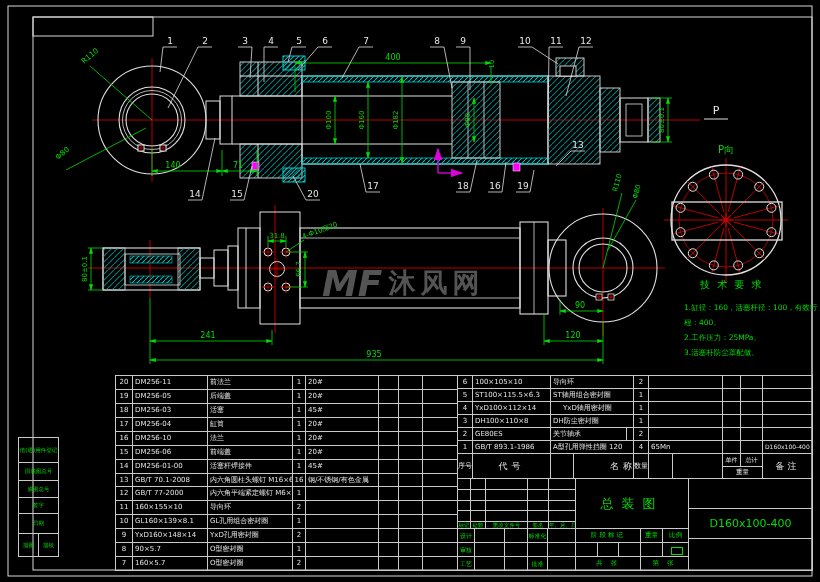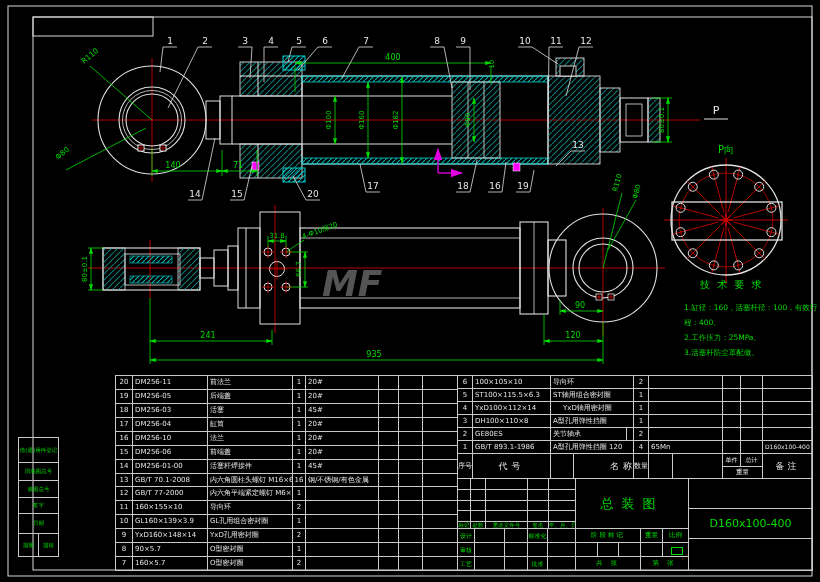--- a/index.html
+++ b/index.html
@@ -367,20 +367,21 @@
         <line x1="596" y1="297" x2="602" y2="297" stroke="#cc0000" stroke-width="0.8"></line>
         <line x1="599" y1="294" x2="599" y2="300" stroke="#cc0000" stroke-width="0.8"></line>
         <line x1="608" y1="297" x2="614" y2="297" stroke="#cc0000" stroke-width="0.8"></line>
         <line x1="611" y1="294" x2="611" y2="300" stroke="#cc0000" stroke-width="0.8"></line>
       </g>
 </svg>
 
 <div class="wm">
   <div class="logo">MF</div>
   <div>
+    <div class="nm">沐风网</div>
   </div>
 </div>
 
 <div id="tables">
       <div class="tcell" style="left: 115px; top: 375px; width: 18px; height: 14.93px; line-height: 12.93px; font-size: 7px; text-align: center;">20</div>
       <div class="tcell" style="left: 132px; top: 375px; width: 76px; height: 14.93px; line-height: 12.93px; font-size: 7px; text-align: left; padding-left: 2px;">DM256-11</div>
       <div class="tcell" style="left: 207px; top: 375px; width: 86px; height: 14.93px; line-height: 12.93px; font-size: 7px; text-align: left; padding-left: 2px;">前法兰</div>
       <div class="tcell" style="left: 292px; top: 375px; width: 14px; height: 14.93px; line-height: 12.93px; font-size: 7px; text-align: center;">1</div>
       <div class="tcell" style="left: 305px; top: 375px; width: 74px; height: 14.93px; line-height: 12.93px; font-size: 7px; text-align: left; padding-left: 2px;">20#</div>
       <div class="tcell" style="left: 378px; top: 375px; width: 21px; height: 14.93px; line-height: 12.93px; font-size: 7px; text-align: left; padding-left: 2px;"></div>
@@ -452,21 +453,21 @@
       <div class="tcell" style="left: 422px; top: 486.44px; width: 36px; height: 14.93px; line-height: 12.93px; font-size: 7px; text-align: left; padding-left: 2px;"></div>
       <div class="tcell" style="left: 115px; top: 500.37px; width: 18px; height: 14.93px; line-height: 12.93px; font-size: 7px; text-align: center;">11</div>
       <div class="tcell" style="left: 132px; top: 500.37px; width: 76px; height: 14.93px; line-height: 12.93px; font-size: 7px; text-align: left; padding-left: 2px;">160×155×10</div>
       <div class="tcell" style="left: 207px; top: 500.37px; width: 86px; height: 14.93px; line-height: 12.93px; font-size: 7px; text-align: left; padding-left: 2px;">导向环</div>
       <div class="tcell" style="left: 292px; top: 500.37px; width: 14px; height: 14.93px; line-height: 12.93px; font-size: 7px; text-align: center;">2</div>
       <div class="tcell" style="left: 305px; top: 500.37px; width: 74px; height: 14.93px; line-height: 12.93px; font-size: 7px; text-align: left; padding-left: 2px;"></div>
       <div class="tcell" style="left: 378px; top: 500.37px; width: 21px; height: 14.93px; line-height: 12.93px; font-size: 7px; text-align: left; padding-left: 2px;"></div>
       <div class="tcell" style="left: 398px; top: 500.37px; width: 25px; height: 14.93px; line-height: 12.93px; font-size: 7px; text-align: left; padding-left: 2px;"></div>
       <div class="tcell" style="left: 422px; top: 500.37px; width: 36px; height: 14.93px; line-height: 12.93px; font-size: 7px; text-align: left; padding-left: 2px;"></div>
       <div class="tcell" style="left: 115px; top: 514.3px; width: 18px; height: 14.93px; line-height: 12.93px; font-size: 7px; text-align: center;">10</div>
-      <div class="tcell" style="left: 132px; top: 514.3px; width: 76px; height: 14.93px; line-height: 12.93px; font-size: 7px; text-align: left; padding-left: 2px;">GL160×139×3.9</div>
+      <div class="tcell" style="left: 132px; top: 514.3px; width: 76px; height: 14.93px; line-height: 12.93px; font-size: 7px; text-align: left; padding-left: 2px;">GL160×139×8.1</div>
       <div class="tcell" style="left: 207px; top: 514.3px; width: 86px; height: 14.93px; line-height: 12.93px; font-size: 7px; text-align: left; padding-left: 2px;">GL孔用组合密封圈</div>
       <div class="tcell" style="left: 292px; top: 514.3px; width: 14px; height: 14.93px; line-height: 12.93px; font-size: 7px; text-align: center;">1</div>
       <div class="tcell" style="left: 305px; top: 514.3px; width: 74px; height: 14.93px; line-height: 12.93px; font-size: 7px; text-align: left; padding-left: 2px;"></div>
       <div class="tcell" style="left: 378px; top: 514.3px; width: 21px; height: 14.93px; line-height: 12.93px; font-size: 7px; text-align: left; padding-left: 2px;"></div>
       <div class="tcell" style="left: 398px; top: 514.3px; width: 25px; height: 14.93px; line-height: 12.93px; font-size: 7px; text-align: left; padding-left: 2px;"></div>
       <div class="tcell" style="left: 422px; top: 514.3px; width: 36px; height: 14.93px; line-height: 12.93px; font-size: 7px; text-align: left; padding-left: 2px;"></div>
       <div class="tcell" style="left: 115px; top: 528.23px; width: 18px; height: 14.93px; line-height: 12.93px; font-size: 7px; text-align: center;">9</div>
       <div class="tcell" style="left: 132px; top: 528.23px; width: 76px; height: 14.93px; line-height: 12.93px; font-size: 7px; text-align: left; padding-left: 2px;">YxD160×148×14</div>
       <div class="tcell" style="left: 207px; top: 528.23px; width: 86px; height: 14.93px; line-height: 12.93px; font-size: 7px; text-align: left; padding-left: 2px;">YxD孔用密封圈</div>
       <div class="tcell" style="left: 292px; top: 528.23px; width: 14px; height: 14.93px; line-height: 12.93px; font-size: 7px; text-align: center;">2</div>
@@ -509,21 +510,21 @@
       <div class="tcell" style="left: 457px; top: 401px; width: 16px; height: 14px; line-height: 12px; font-size: 7px; text-align: center;">4</div>
       <div class="tcell" style="left: 472px; top: 401px; width: 79px; height: 14px; line-height: 12px; font-size: 7px; text-align: left; padding-left: 2px;">YxD100×112×14</div>
       <div class="tcell" style="left: 550px; top: 401px; width: 84px; height: 14px; line-height: 12px; font-size: 7px; text-align: left; padding-left: 12px;">YxD轴用密封圈</div>
       <div class="tcell" style="left: 633px; top: 401px; width: 16px; height: 14px; line-height: 12px; font-size: 7px; text-align: center;">1</div>
       <div class="tcell" style="left: 648px; top: 401px; width: 75px; height: 14px; line-height: 12px; font-size: 7px; text-align: left; padding-left: 2px;"></div>
       <div class="tcell" style="left: 722px; top: 401px; width: 19px; height: 14px; line-height: 12px; font-size: 7px; text-align: left; padding-left: 2px;"></div>
       <div class="tcell" style="left: 740px; top: 401px; width: 23px; height: 14px; line-height: 12px; font-size: 7px; text-align: left; padding-left: 2px;"></div>
       <div class="tcell" style="left: 762px; top: 401px; width: 51px; height: 14px; line-height: 12px; font-size: 6px; text-align: left; padding-left: 2px;"></div>
       <div class="tcell" style="left: 457px; top: 414px; width: 16px; height: 14px; line-height: 12px; font-size: 7px; text-align: center;">3</div>
       <div class="tcell" style="left: 472px; top: 414px; width: 79px; height: 14px; line-height: 12px; font-size: 7px; text-align: left; padding-left: 2px;">DH100×110×8</div>
-      <div class="tcell" style="left: 550px; top: 414px; width: 84px; height: 14px; line-height: 12px; font-size: 7px; text-align: left; padding-left: 2px;">A型孔用弹性挡圈</div>
+      <div class="tcell" style="left: 550px; top: 414px; width: 84px; height: 14px; line-height: 12px; font-size: 7px; text-align: left; padding-left: 2px;">DH防尘密封圈</div>
       <div class="tcell" style="left: 633px; top: 414px; width: 16px; height: 14px; line-height: 12px; font-size: 7px; text-align: center;">1</div>
       <div class="tcell" style="left: 648px; top: 414px; width: 75px; height: 14px; line-height: 12px; font-size: 7px; text-align: left; padding-left: 2px;"></div>
       <div class="tcell" style="left: 722px; top: 414px; width: 19px; height: 14px; line-height: 12px; font-size: 7px; text-align: left; padding-left: 2px;"></div>
       <div class="tcell" style="left: 740px; top: 414px; width: 23px; height: 14px; line-height: 12px; font-size: 7px; text-align: left; padding-left: 2px;"></div>
       <div class="tcell" style="left: 762px; top: 414px; width: 51px; height: 14px; line-height: 12px; font-size: 6px; text-align: left; padding-left: 2px;"></div>
       <div class="tcell" style="left: 457px; top: 427px; width: 16px; height: 14px; line-height: 12px; font-size: 7px; text-align: center;">2</div>
       <div class="tcell" style="left: 472px; top: 427px; width: 79px; height: 14px; line-height: 12px; font-size: 7px; text-align: left; padding-left: 2px;">GE80ES</div>
       <div class="tcell" style="left: 550px; top: 427px; width: 77px; height: 14px; line-height: 12px; font-size: 7px; text-align: left; padding-left: 2px;">关节轴承</div>
       <div class="tcell" style="left: 633px; top: 427px; width: 16px; height: 14px; line-height: 12px; font-size: 7px; text-align: center;">2</div>
       <div class="tcell" style="left: 648px; top: 427px; width: 75px; height: 14px; line-height: 12px; font-size: 7px; text-align: left; padding-left: 2px;"></div>

